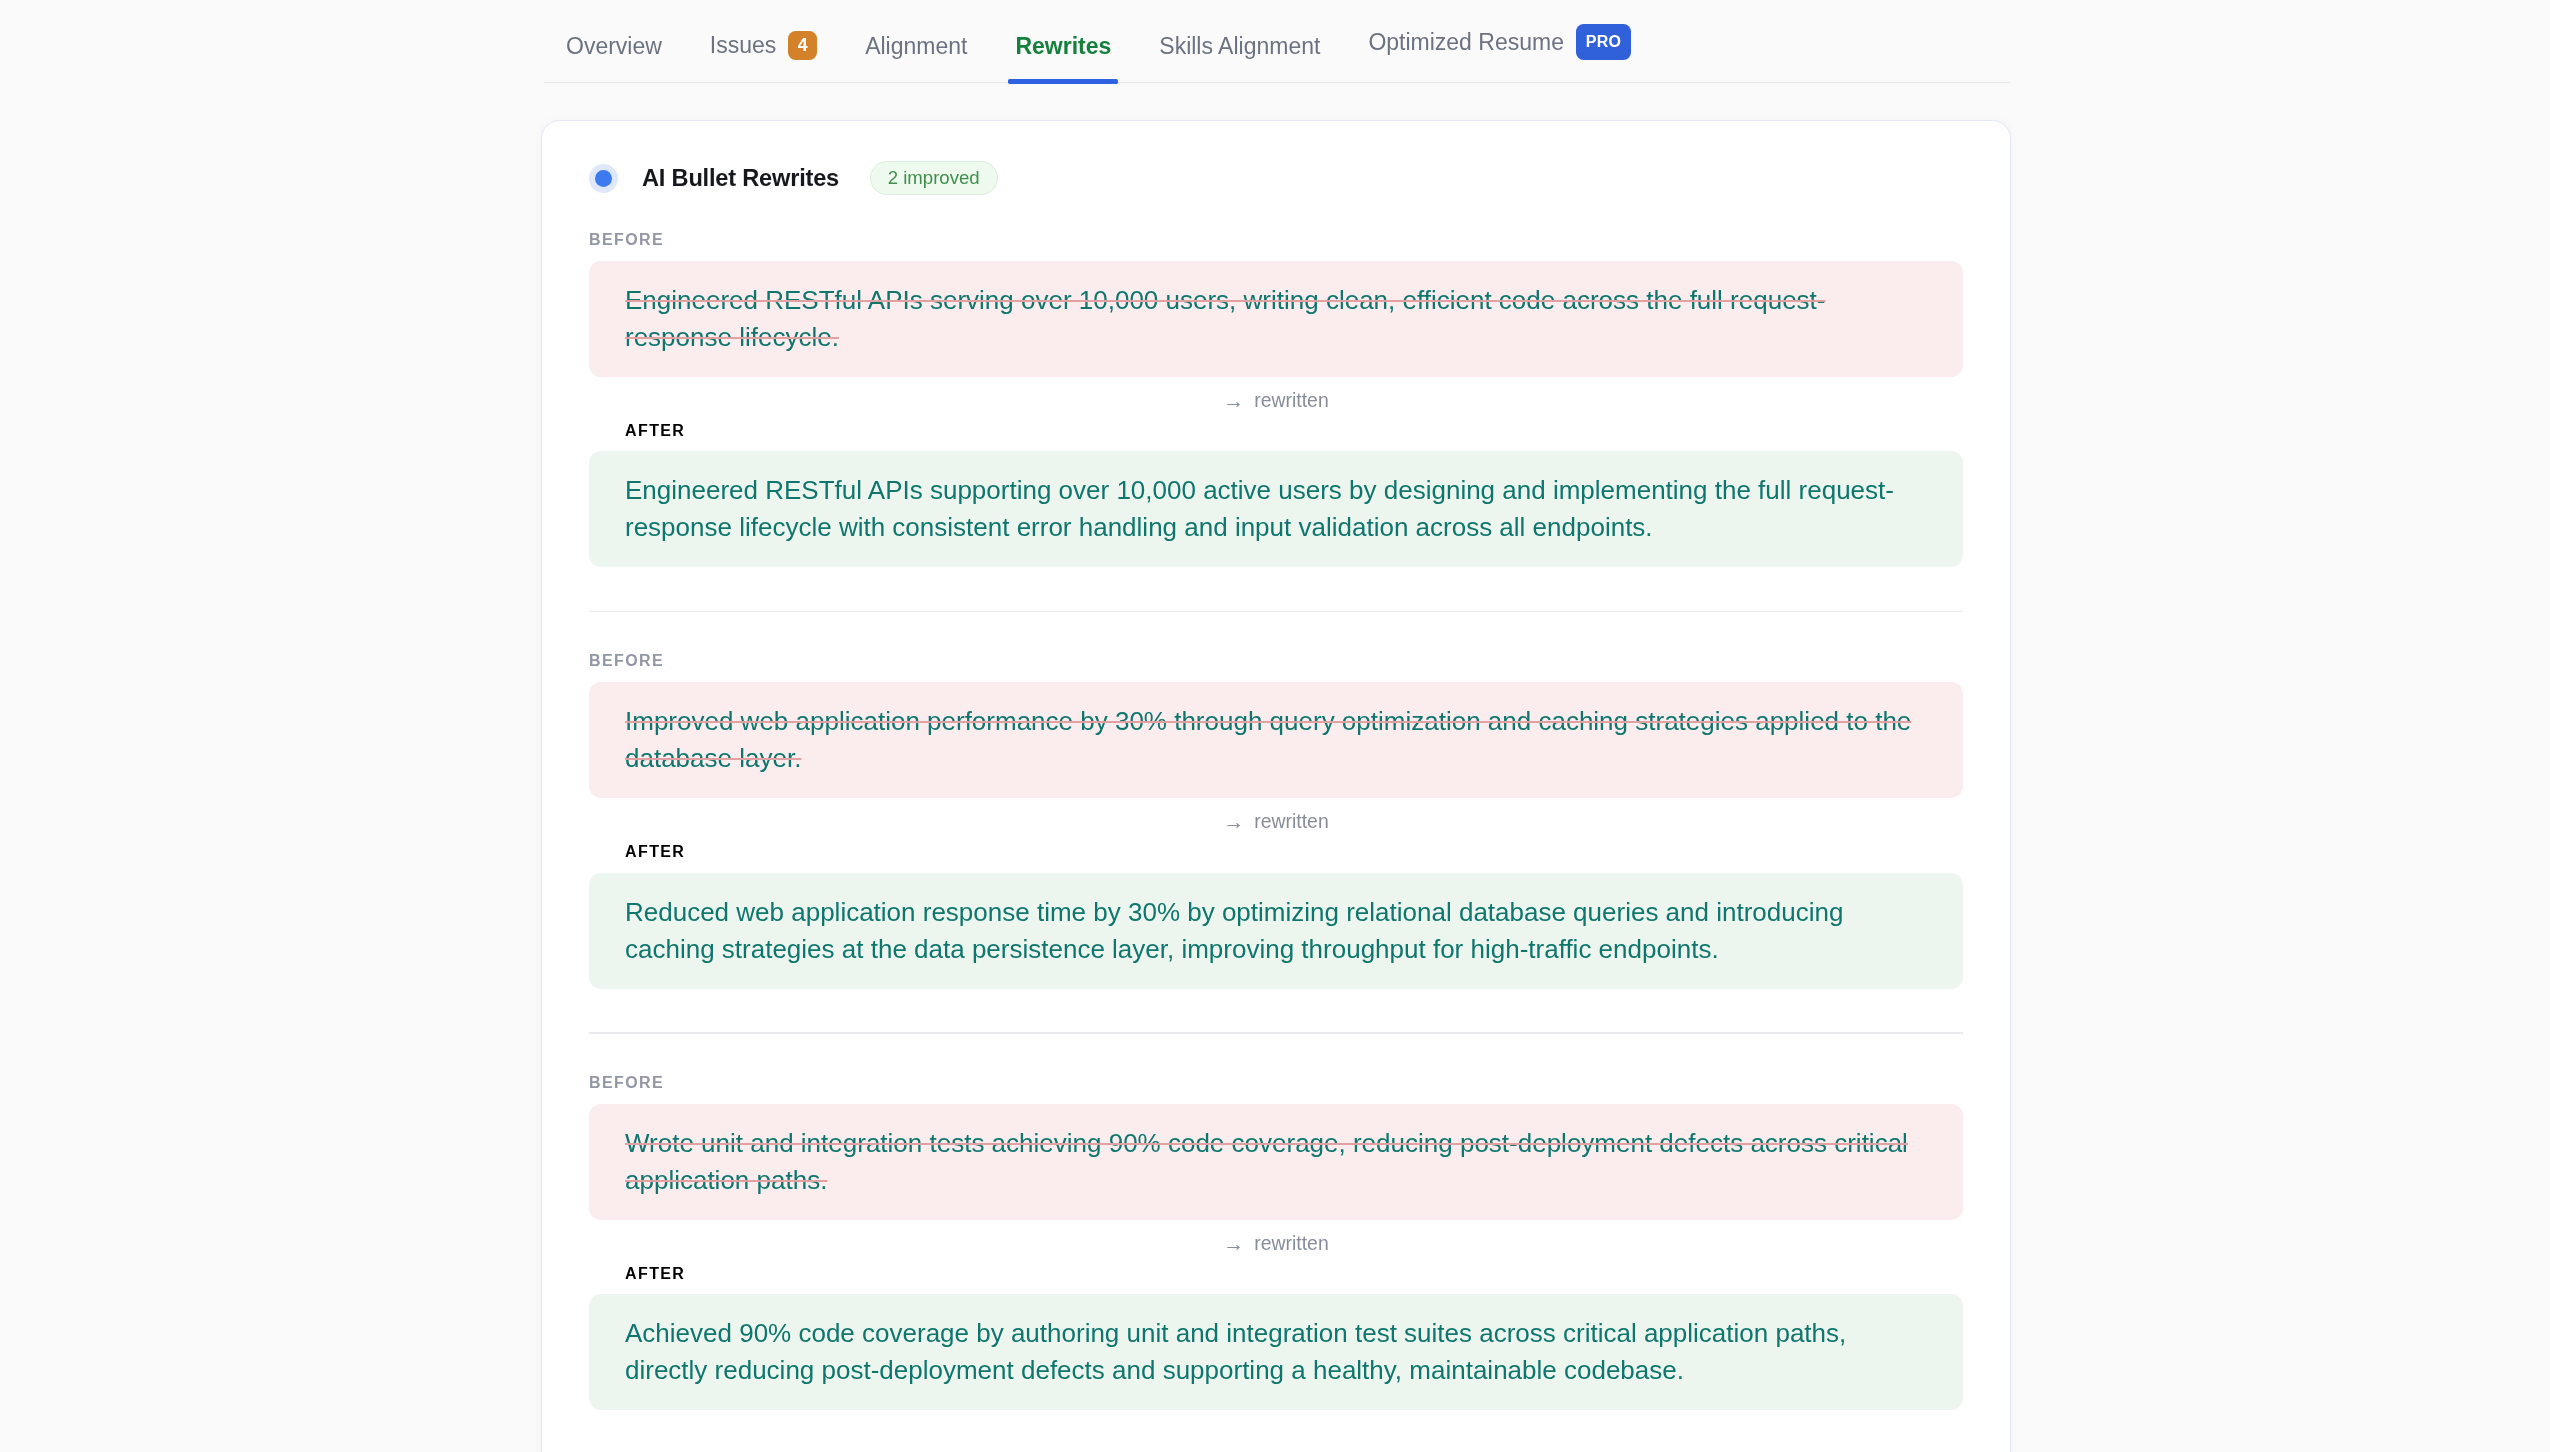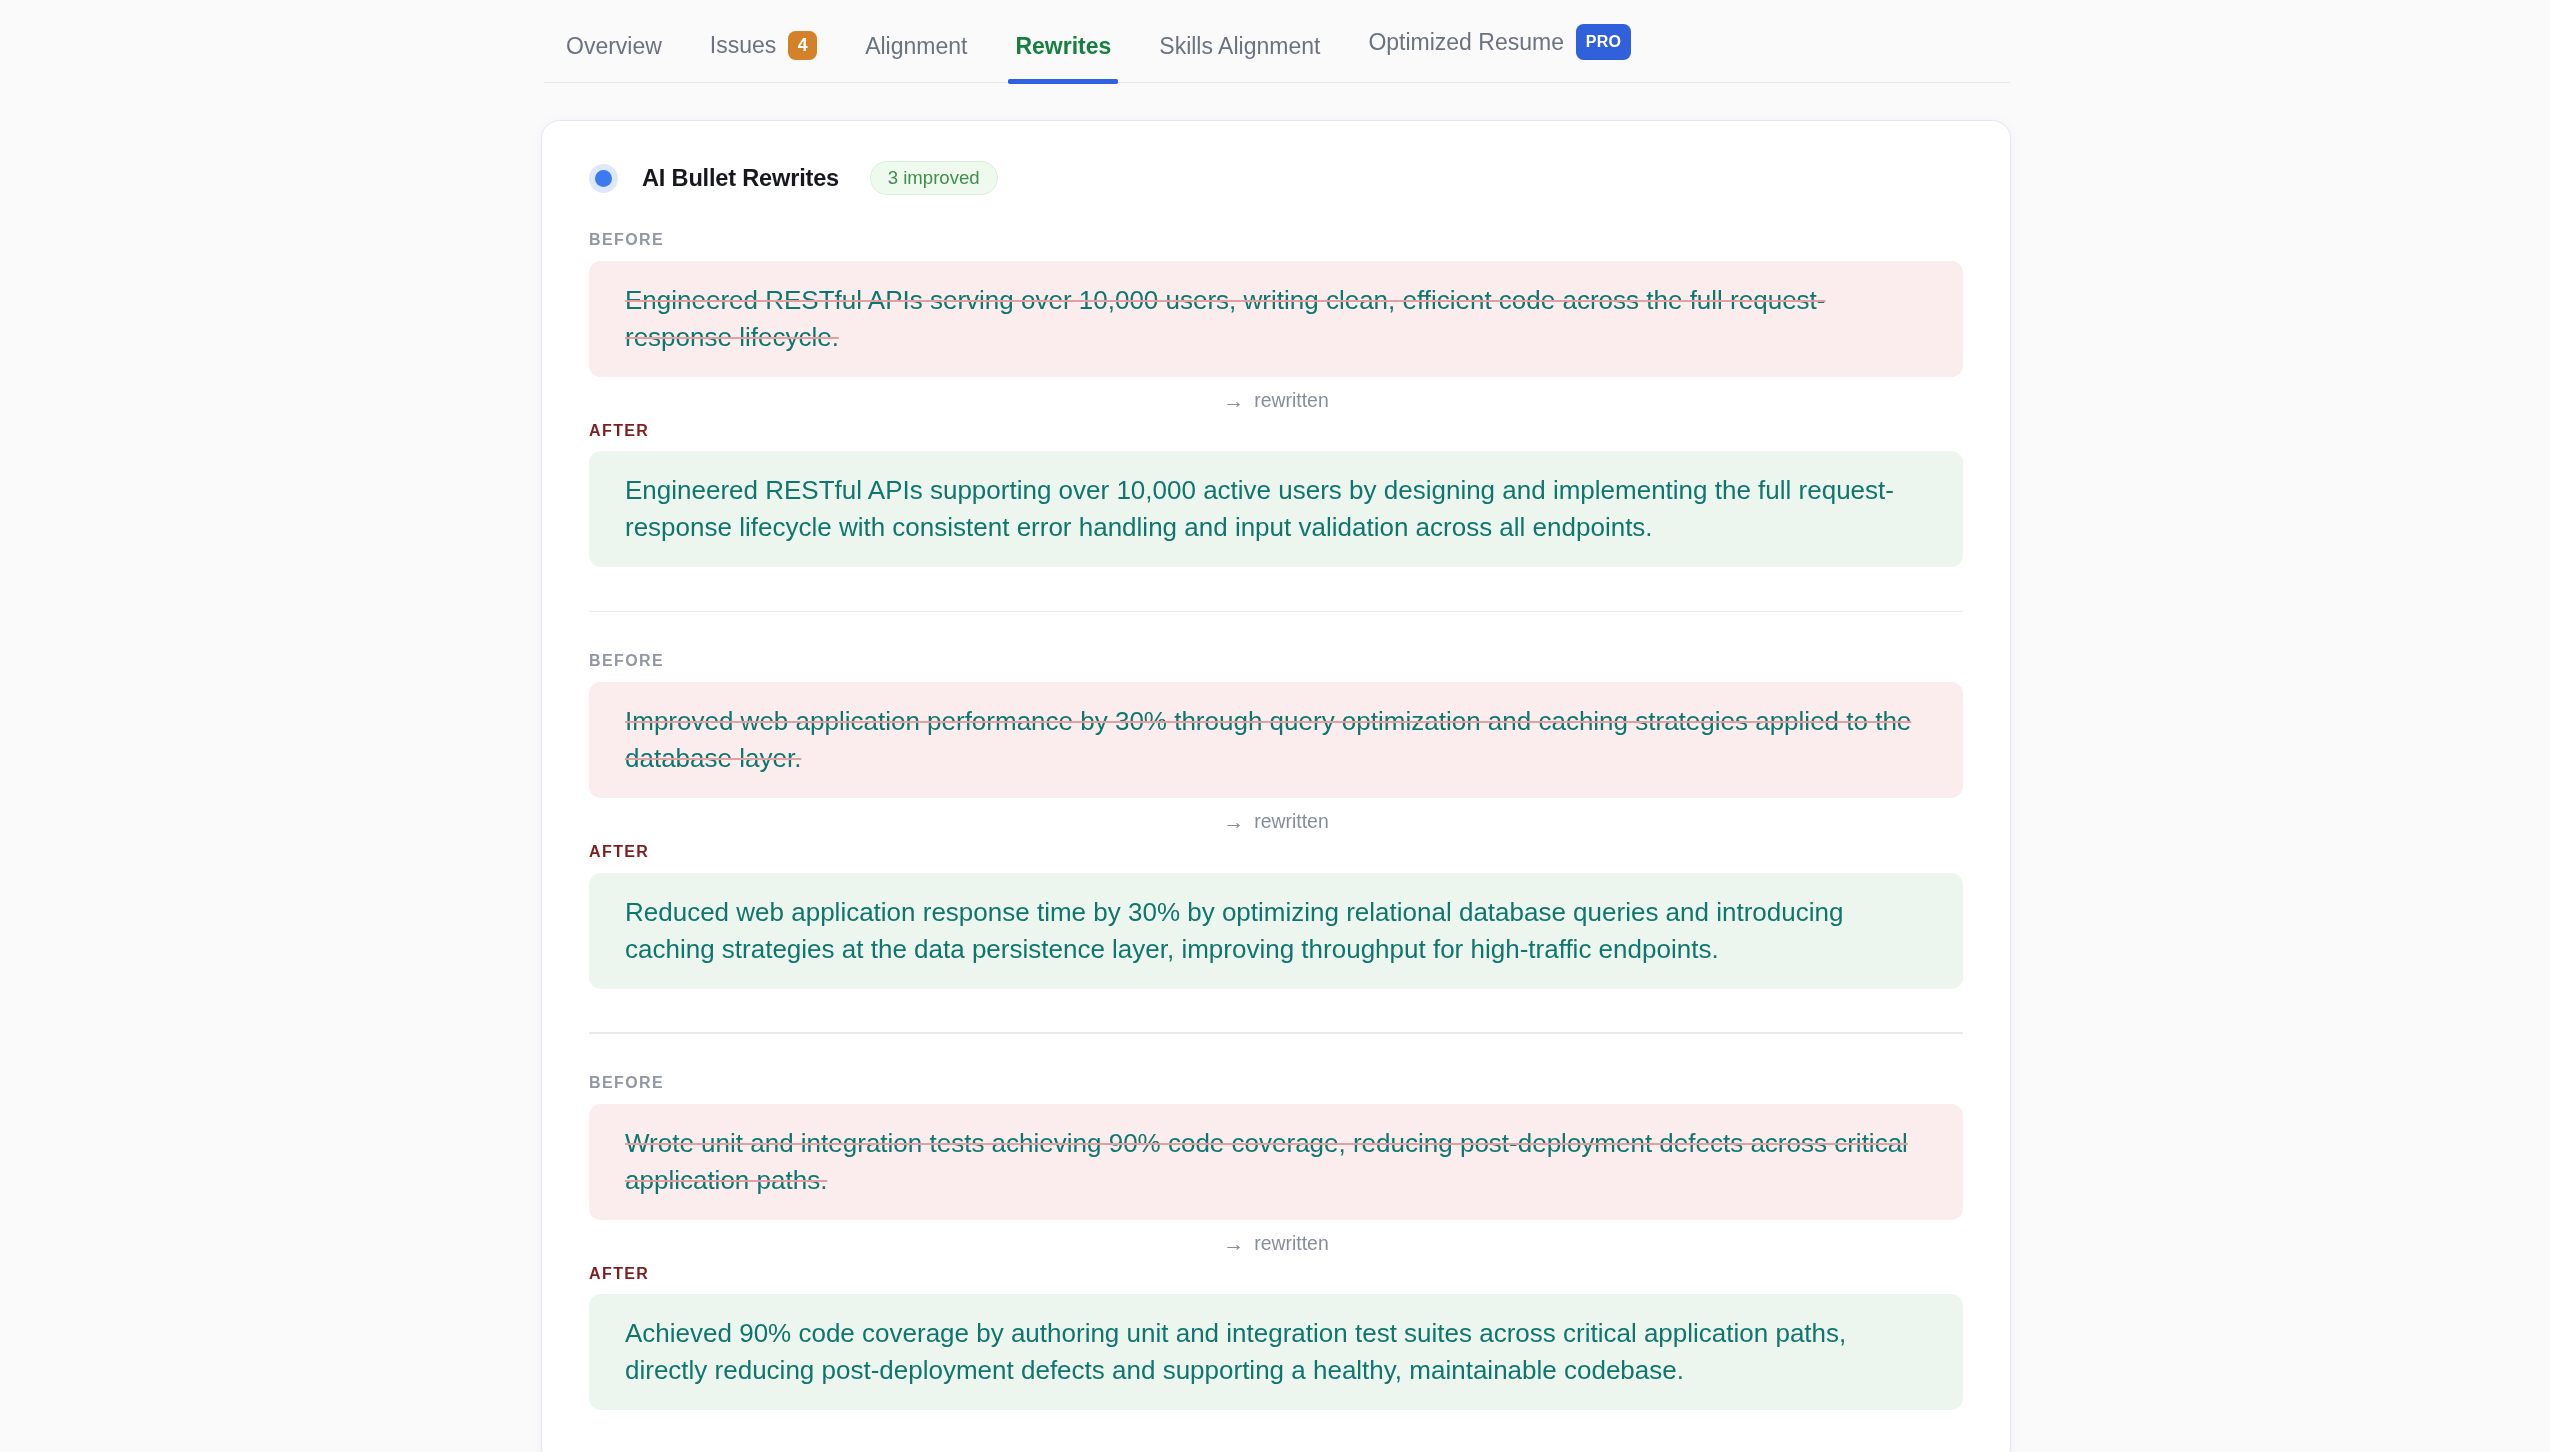--- a/index.html
+++ b/index.html
@@ -166,21 +166,21 @@
   }
 
   .lbl {
     font-size: 16px;
     font-weight: 700;
     letter-spacing: 1.4px;
     text-transform: uppercase;
     margin-bottom: 11.8px;
   }
   .lbl-before { color: #9197a3; }
-  .lbl-after  { color: #7f1d1d; }
+  .lbl-after  { color: #000000; margin-left: 36px; }
 
   .box {
     border-radius: 11.8px;
     padding: 21px 36px;
     font-size: 26px;
     line-height: 37px;
     color: #0f766e;
   }
 
   .box-before {
@@ -242,21 +242,21 @@
       <span class="badge-pro">PRO</span>
     </div>
 
   </nav>
 
   <section class="card">
 
     <header class="card-head">
       <span class="dot-icon"></span>
       <span class="card-title">AI Bullet Rewrites</span>
-      <span class="pill-improved">3 improved</span>
+      <span class="pill-improved">2 improved</span>
     </header>
 
     <div class="group">
       <div class="lbl lbl-before">BEFORE</div>
       <div class="box box-before">Engineered RESTful APIs serving over 10,000 users, writing clean, efficient code across the full request-response lifecycle.</div>
       <div class="rewritten-row">
         <span class="arrow-icon">→</span>
         <span>rewritten</span>
       </div>
       <div class="lbl lbl-after">AFTER</div>

